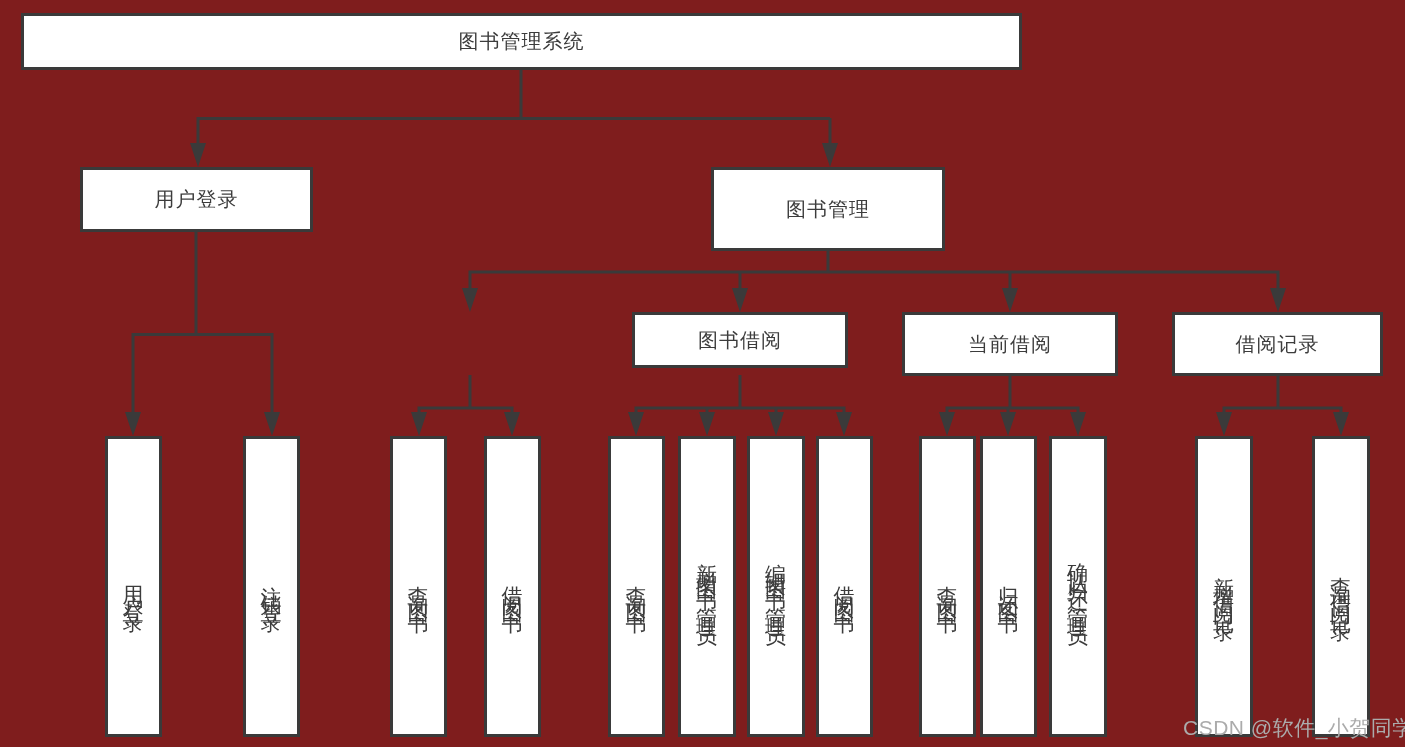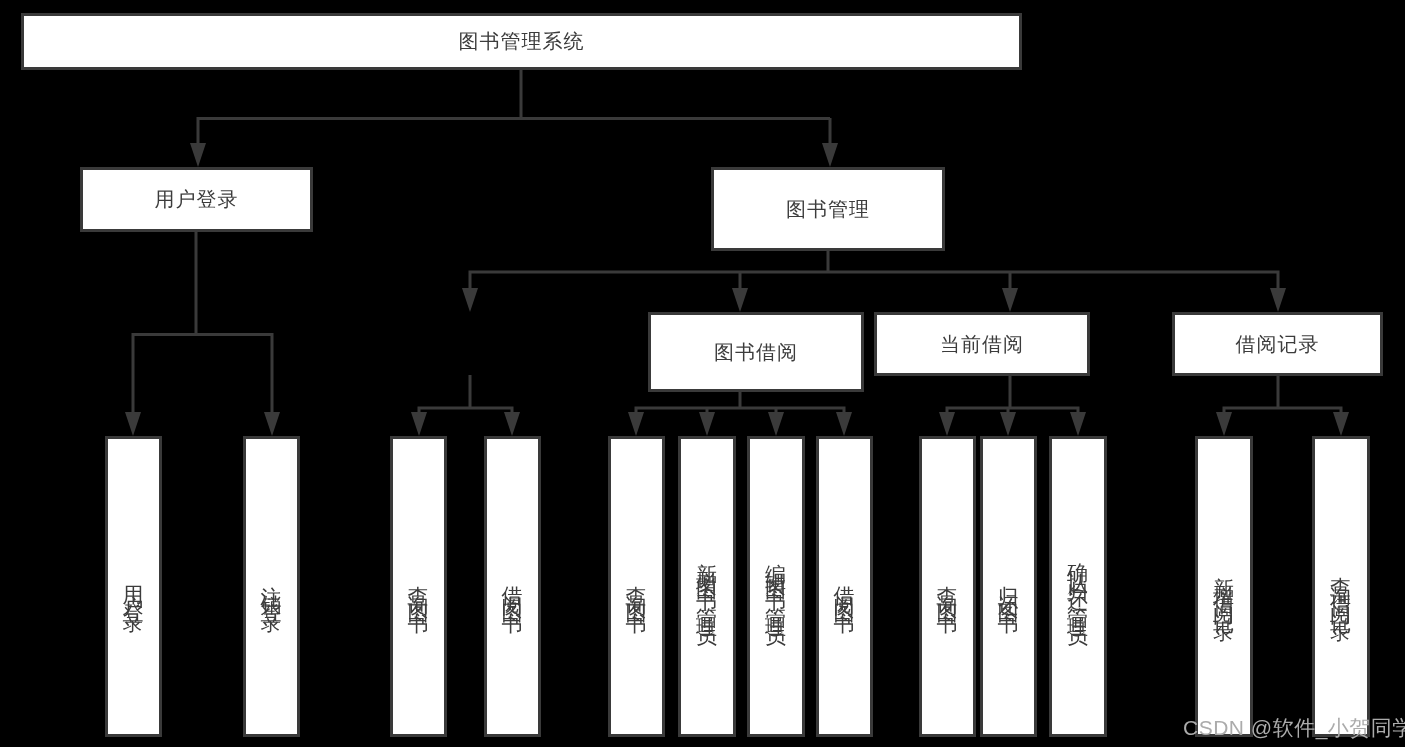--- a/index.html
+++ b/index.html
@@ -1,19 +1,19 @@
 <!DOCTYPE html>
 <html><head>
 <meta charset="utf-8">
 <style>
   html,body{margin:0;padding:0;background:#ffffff;}
   .canvas{
     position:relative;
     width:1405px;height:747px;
-    background:#000000;
+    background:#7f1d1d;
     font-family:"Liberation Sans","DejaVu Sans",sans-serif;
     overflow:hidden;
   }
   .canvas svg{position:absolute;left:0;top:0;}
   .node{
     position:absolute;
     box-sizing:border-box;
     border:3px solid #3a3a3a;
     background:#ffffff;
     display:flex;align-items:center;justify-content:center;
@@ -100,24 +100,24 @@
     <span class="hlabel">图书管理</span>
   </div>
 
   <div class="node vbox" style="left:105px;top:436px;width:57px;height:301px;">
     <span class="vlabel">用户登录</span>
   </div>
   <div class="node vbox" style="left:243px;top:436px;width:57px;height:301px;">
     <span class="vlabel">注销登录</span>
   </div>
 
-  <div class="node" style="left:632px;top:312px;width:216px;height:80px;margin-left:16px;">
+  <div class="node" style="left:632px;top:312px;width:216px;height:56px;">
     <span class="hlabel">图书借阅</span>
   </div>
-  <div class="node" style="left:874px;top:312px;width:216px;height:64px;">
+  <div class="node" style="left:902px;top:312px;width:216px;height:64px;">
     <span class="hlabel">当前借阅</span>
   </div>
   <div class="node" style="left:1172px;top:312px;width:211px;height:64px;">
     <span class="hlabel">借阅记录</span>
   </div>
 
   <div class="node vbox" style="left:390px;top:436px;width:57px;height:301px;">
     <span class="vlabel">查询图书</span>
   </div>
   <div class="node vbox" style="left:484px;top:436px;width:57px;height:301px;">

